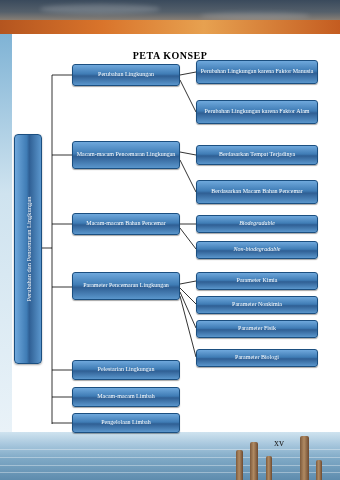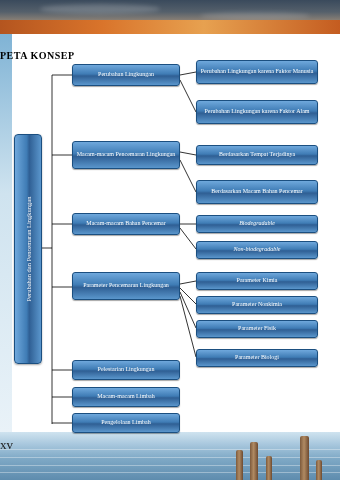--- a/index.html
+++ b/index.html
@@ -45,27 +45,27 @@
   .bottom-art .post{
     position:absolute;bottom:0;background:linear-gradient(90deg,#7d5a3c,#b08a62 45%,#6d4a30);
     border-radius:2px 2px 0 0;
   }
   .left-art{
     position:absolute;left:0;top:34px;width:12px;height:398px;
     background:linear-gradient(180deg,#7fb3d5 0%,#cfe3ef 40%,#e9f2f8 100%);
   }
   
   .title{
-    position:absolute;top:50px;left:0;width:340px;text-align:left;
+    position:absolute;top:50px;left:0;width:340px;text-align:center;
     font-size:10px;font-weight:bold;letter-spacing:.5px;color:#000;
     font-family:"Liberation Serif", serif;
   }
   .page-num{
-    position:absolute;left:0;top:437px;width:284px;text-align:left;
-    font-size:13px;color:#222;
+    position:absolute;left:0;top:437px;width:284px;text-align:right;
+    font-size:10px;color:#222;
   }
   svg.connectors{position:absolute;left:0;top:0;width:340px;height:480px;}
   .node{
     position:absolute;
     box-sizing:border-box;
     display:flex;align-items:center;justify-content:center;
     text-align:center;
     color:#ffffff;
     font-family:"Liberation Serif", serif;
     font-size:6px;

